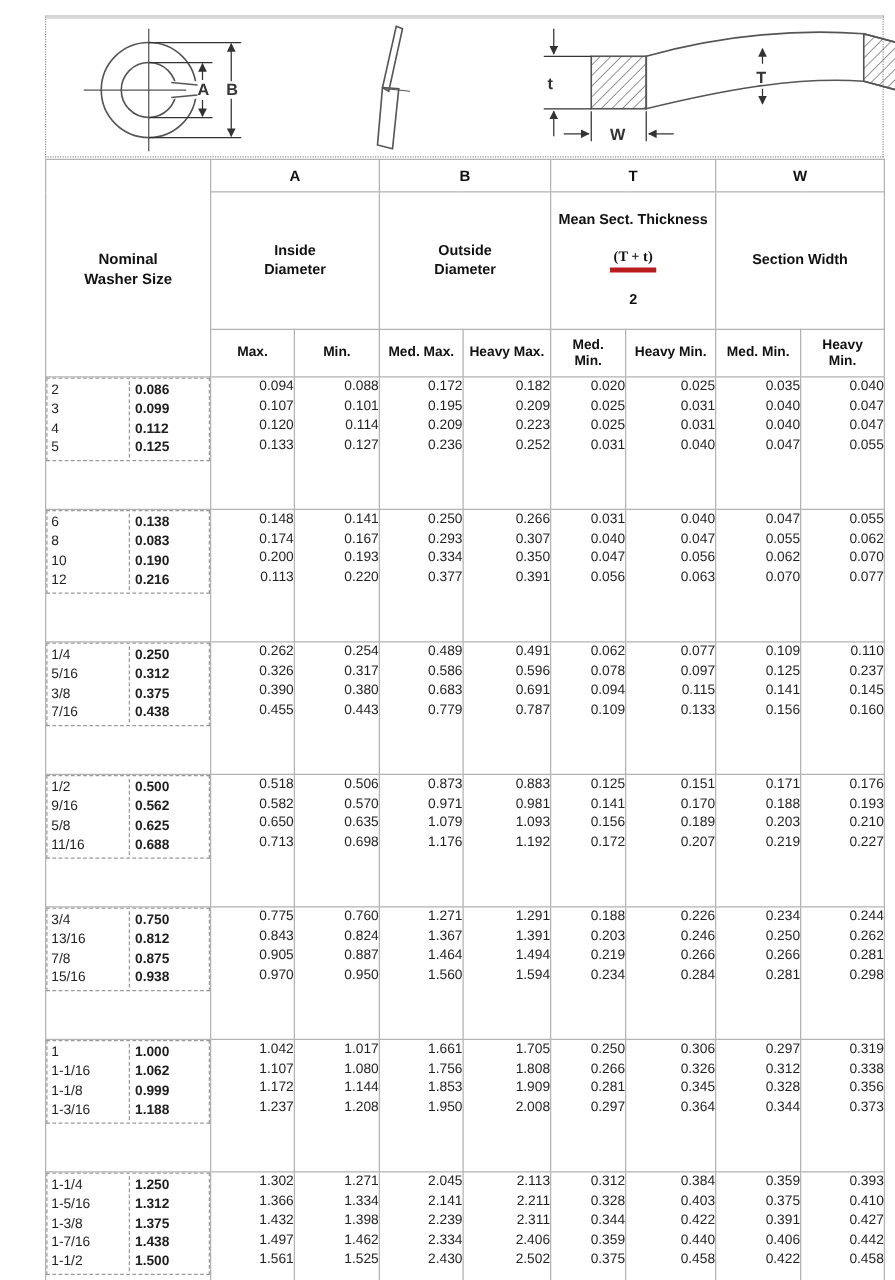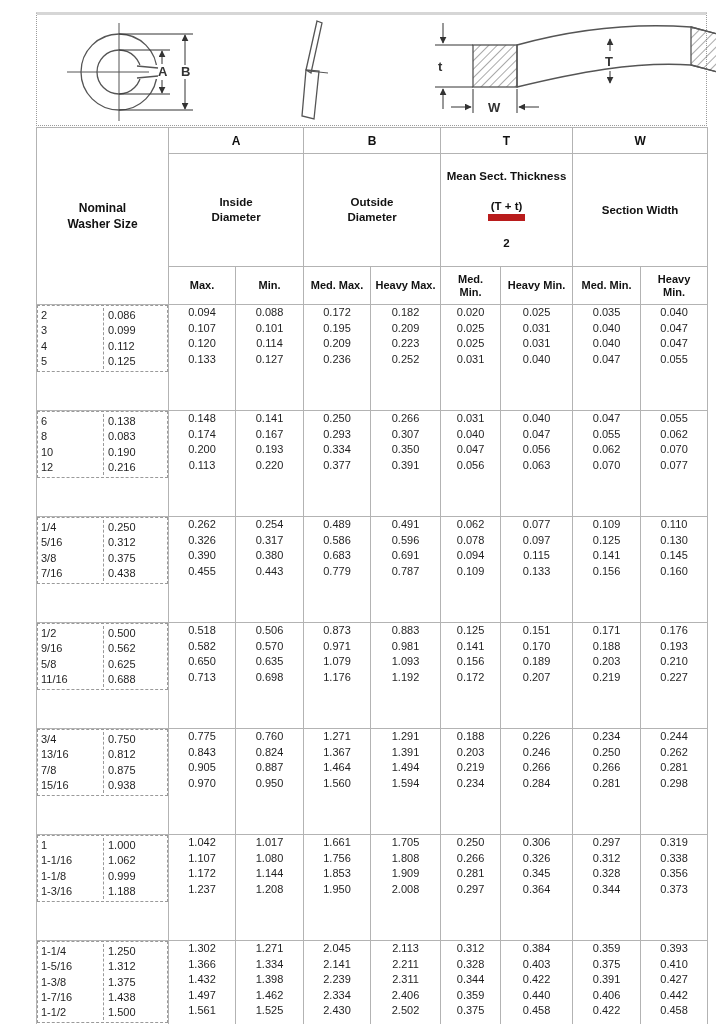--- a/index.html
+++ b/index.html
@@ -25,36 +25,36 @@
   }
   table.spec th, table.spec td{
     border:1px solid #b3b3b3;background:#fff;padding:0;
   }
   table.spec{border-bottom:2px solid #9a9a9a;}
   thead th{font-weight:bold;color:#111;text-align:center;vertical-align:middle;}
   .r-letter th{height:25px;font-size:12px;}
   .r-name th{height:61px;font-size:11.5px;white-space:pre-line;line-height:15px;}
   .r-sub th{height:37px;font-size:11px;white-space:pre-line;line-height:13px;}
   .nominal-h{font-size:12px;line-height:16px;}
-  .frac-num{display:inline-block;border-bottom:7px solid #b91c1c;padding:0 3px;}
+  .frac-num{display:inline-block;border-bottom:4px solid #b91c1c;padding:0 3px;font-family:Liberation Serif, serif;}
   .t-head div{line-height:15px;text-align:center;}
 
   tbody tr{height:106px;}
   tbody tr.tall{height:110px;}
   td.val-cell{
-    white-space:pre-line;text-align:center;vertical-align:top;
+    white-space:pre-line;text-align:right;vertical-align:top;
     padding-top:20px;font-size:11px;line-height:15.5px;color:#1f1f1f;
   }
   td.nom-cell{vertical-align:top;padding:1px 2px;}
   .nom-box{
     border:1px dashed #9a9a9a;display:flex;
     font-size:11px;line-height:15.3px;padding:2px 0 2px 0;
   }
   .nom-size{width:62px;padding-left:3px;border-right:1px dashed #9a9a9a;white-space:pre-line;}
-  .nom-dec{flex:1;padding-left:4px;white-space:pre-line;}
+  .nom-dec{flex:1;padding-left:4px;white-space:pre-line;font-weight:bold;}
 </style>
 </head>
 <body>
 
 <div class="page">
 
   <div class="figure-box">
 
     <svg style="left:20px;" width="200" height="110" viewBox="0 0 200 110">
       <circle class="fig-line" cx="62" cy="57" r="38"></circle>
@@ -298,21 +298,21 @@
 0.109</td>
           <td class="val-cell">0.077
 0.097
 0.115
 0.133</td>
           <td class="val-cell">0.109
 0.125
 0.141
 0.156</td>
           <td class="val-cell">0.110
-0.130
+0.237
 0.145
 0.160</td>
         </tr>
         <tr>
           <td class="nom-cell">
             <div class="nom-box">
               <div class="nom-size">1/2
 9/16
 5/8
 11/16</div>

